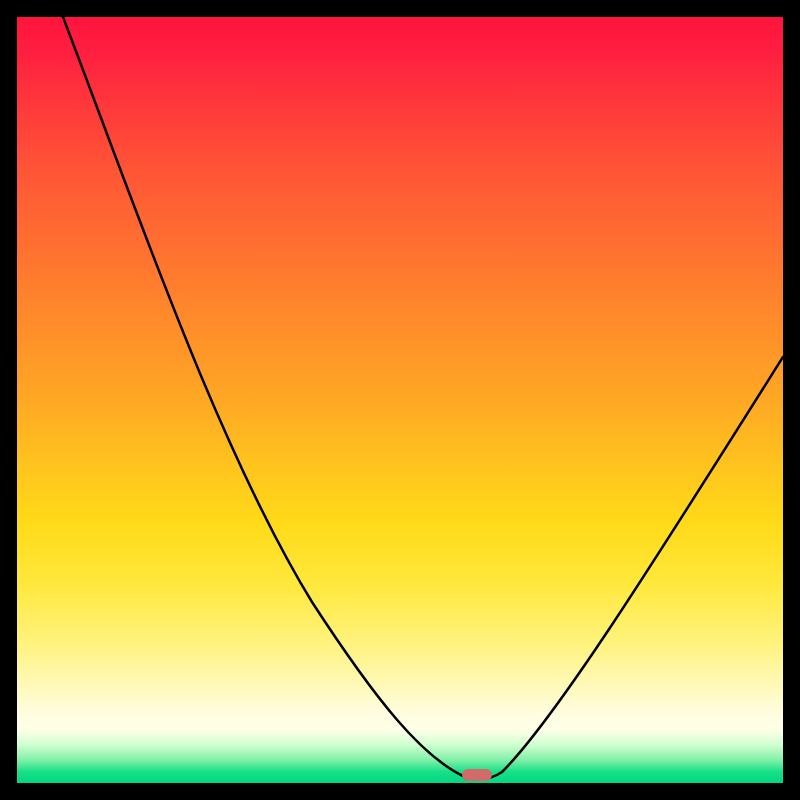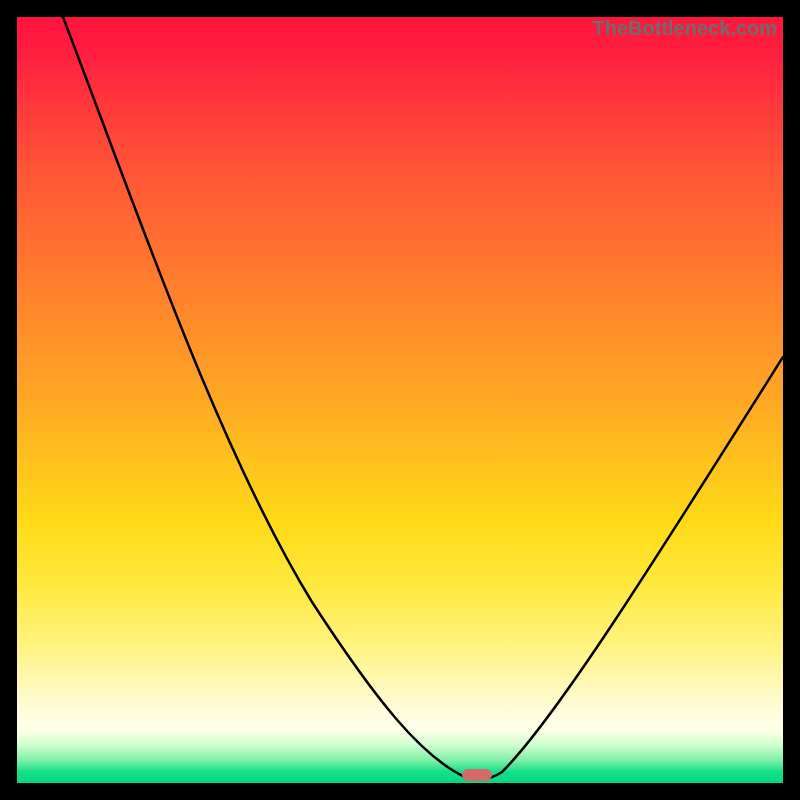--- a/index.html
+++ b/index.html
@@ -74,15 +74,14 @@
 
 <div class="frame">
   <div class="plot">
 
     <svg class="curve" viewBox="0 0 766 766" preserveAspectRatio="none">
       <path fill="none" stroke="#000" stroke-width="2.5" stroke-linecap="round" stroke-linejoin="round" d="M 46 0 C 115 180, 200 430, 295 585 C 360 685, 405 740, 448 760 C 460 764, 473 763, 485 755 C 540 700, 640 540, 766 340"></path>
     </svg>
 
     <div class="marker" style="left: 445px; top: 752px; width: 30px; height: 12px;"></div>
 
-    <div class="watermark">TheBottleneck.com</div>
   </div>
 </div>
 
 </body></html>

